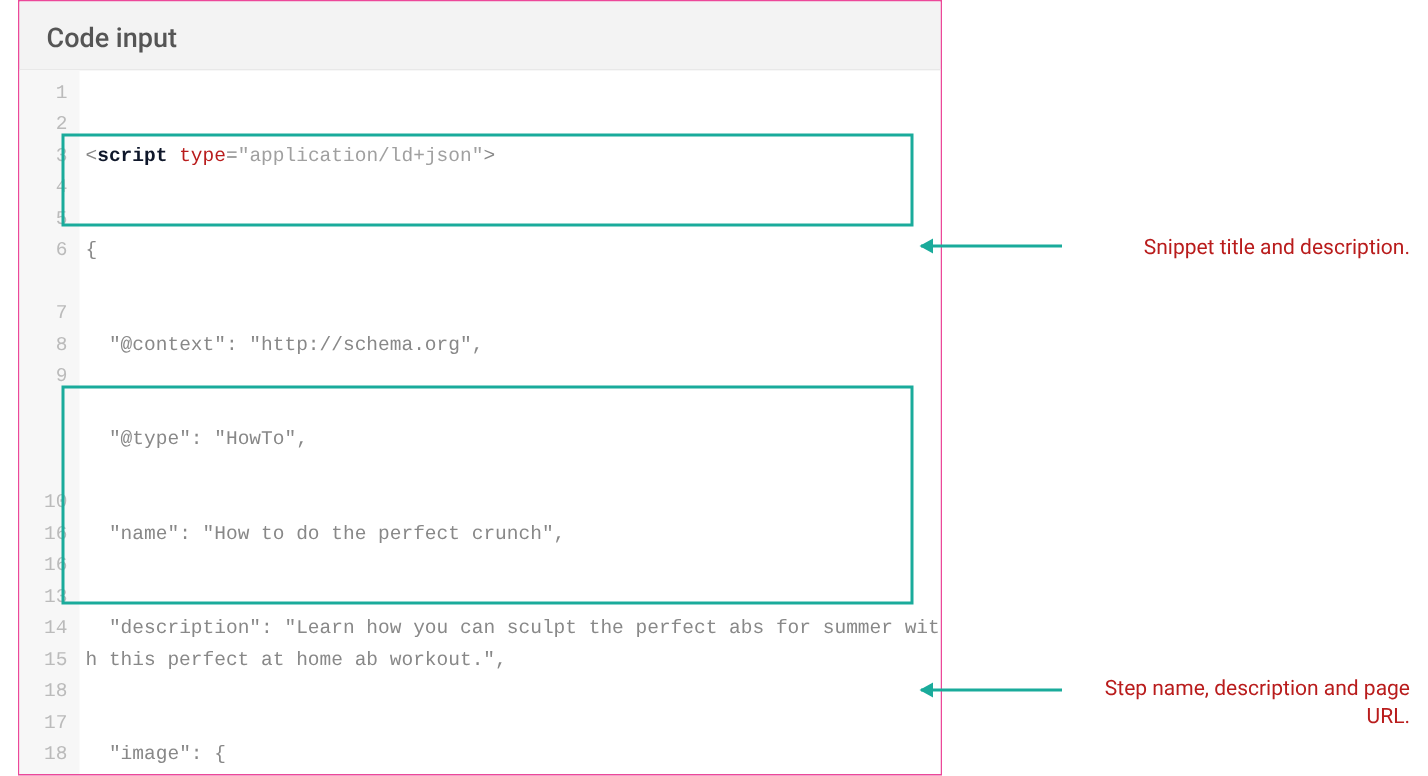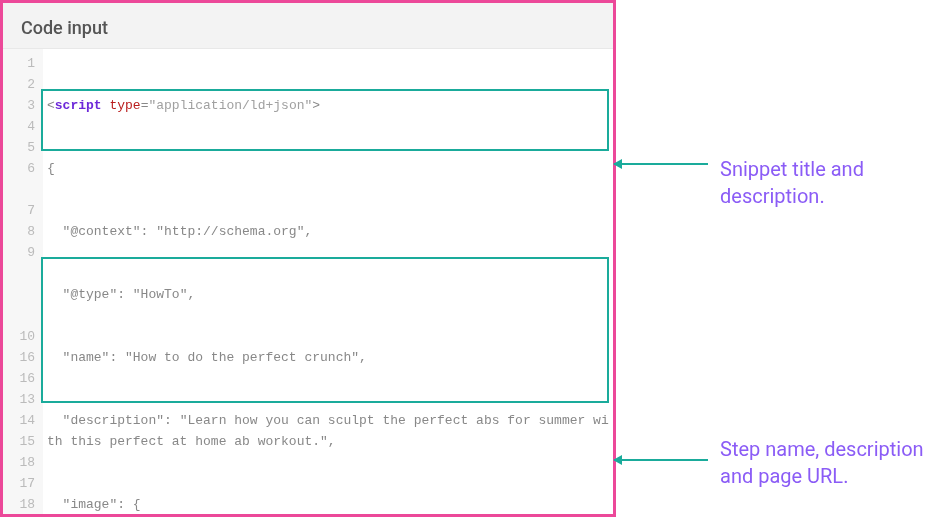--- a/index.html
+++ b/index.html
@@ -6,26 +6,26 @@
   body {
     font-family: -apple-system, BlinkMacSystemFont, "Segoe UI", Roboto, Arial, sans-serif;
     background: #fff;
     width: 952px;
     height: 517px;
     position: relative;
     overflow: hidden;
   }
   .panel {
     position: absolute;
-    left: 0;
+    left: 12px;
     top: 0;
     width: 616px;
     height: 517px;
     background: #f7f7f7;
-    border: 3px solid #ec4899;
+    border: 1px solid #ec4899;
   }
   .panel-header {
     padding: 14px 18px 10px;
     font-size: 18px;
     color: #555;
     font-weight: 500;
     border-bottom: 1px solid #e8e8e8;
     background: #f3f3f3;
   }
   .code-area {
@@ -54,44 +54,45 @@
     flex: 1;
     padding-top: 4px;
     padding-left: 4px;
     color: #888;
     white-space: pre-wrap;
     word-break: break-all;
     position: relative;
   }
   .code-line { min-height: 21px; }
   .punc { color: #888; }
-  .bold { font-weight: bold; color: #6d28d9; }
+  .bold { font-weight: bold; color: #0f172a; }
   .attr-name { color: #b91c1c; }
   .attr-val { color: #a0a0a0; }
 
   .highlight-box {
     position: absolute;
     border: 2px solid #1aab9b;
     pointer-events: none;
     z-index: 5;
   }
   .hb1 { left: 41px; top: 89px; width: 568px; height: 62px; }
   .hb2 { left: 41px; top: 257px; width: 568px; height: 146px; }
 
   .annotation {
     position: absolute;
     left: 720px;
-    color: #8b5cf6;
-    font-size: 20px;
+    color: #b91c1c;
+    font-size: 14px;
     font-family: -apple-system, BlinkMacSystemFont, "Segoe UI", Roboto, sans-serif;
     line-height: 1.35;
     width: 220px;
+    text-align: right;
   }
   .ann1 { top: 156px; }
-  .ann2 { top: 436px; }
+  .ann2 { top: 450px; }
 
   .arrow {
     position: absolute;
     height: 2px;
     background: #1aab9b;
   }
   .arrow::before {
     content: "";
     position: absolute;
     left: -1px;

